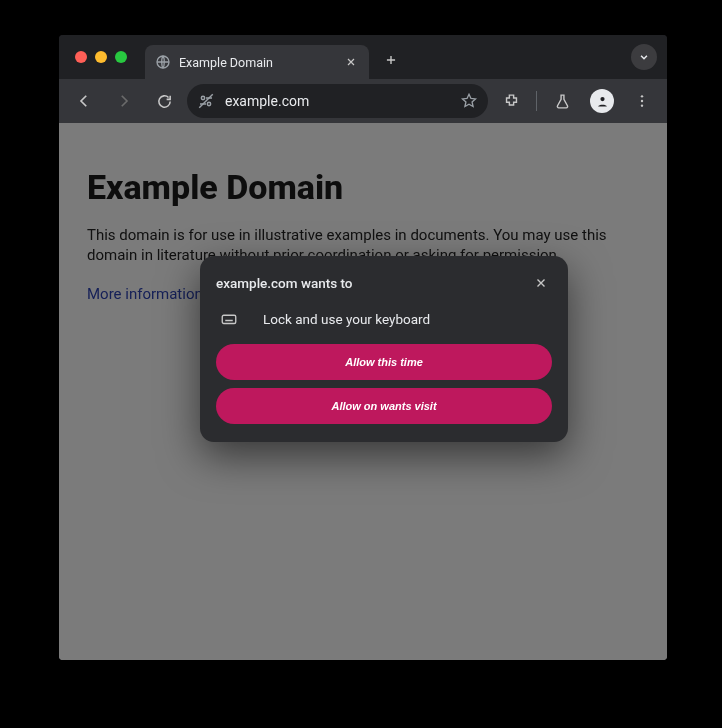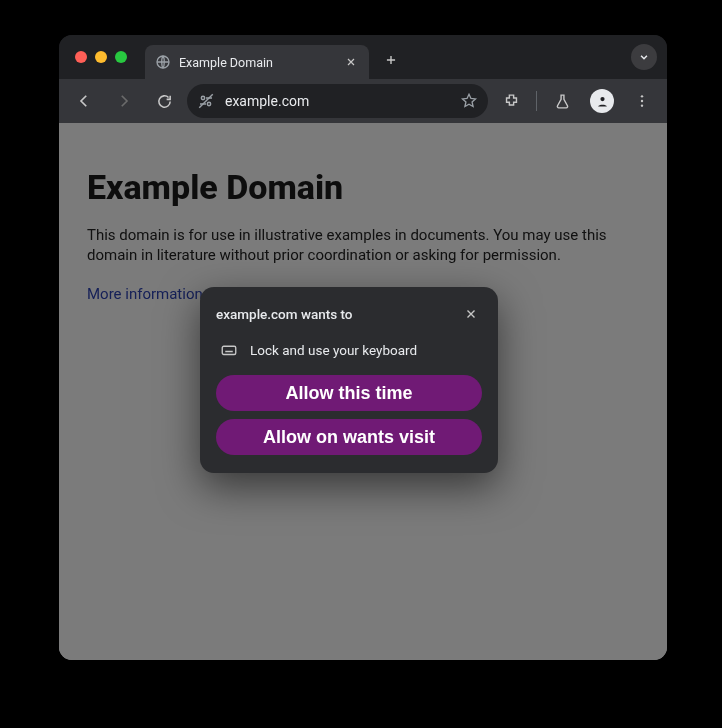--- a/index.html
+++ b/index.html
@@ -11,21 +11,21 @@
     overflow: hidden;
     position: relative;
   }
   .window {
     position: absolute;
     left: 59px;
     top: 35px;
     width: 608px;
     height: 625px;
     background: #202124;
-    border-radius: 13px;
+    border-radius: 4px;
     overflow: hidden;
     box-shadow: 0 10px 40px rgba(0,0,0,0.6);
   }
   
   .tabstrip {
     height: 44px;
     background: #202124;
     display: flex;
     align-items: center;
     padding: 0 10px;
@@ -131,54 +131,55 @@
   }
   
   .dim {
     position:absolute; inset:0;
     background: rgba(0,0,0,0.48);
   }
   
   .perm {
     position: absolute;
     left: 141px;
-    top: 252px;
-    width: 298px;
+    top: 221px;
+    width: 368px;
     background: #2b2c2f;
     border-radius: 14px;
     padding: 16px 16px 18px 16px;
     box-shadow: 0 14px 40px rgba(0,0,0,0.55);
     color:#e8eaed;
   }
   .perm-head {
     display:flex; align-items:center; justify-content:space-between;
     margin-bottom: 16px;
   }
   .perm-head .title { font-size: 13.5px; font-weight:500; }
   .perm-head .x {
     width:22px; height:22px; display:flex; align-items:center; justify-content:center;
     color:#c7c7c7; cursor:pointer; border-radius:4px;
   }
   .perm-row {
-    display:flex; align-items:center; gap:12px;
+    display:flex; align-items:center; gap:25px;
     font-size: 13.5px; color:#e8eaed; margin-bottom: 16px;
     padding-left: 4px;
   }
   .perm-row .kbd-icon { width:18px; height:18px; color:#c7c7c7; }
   .perm-btn {
     display:block; width:100%;
-    background:#701a75;
+    background:#be185d;
     color:#fff;
     border:none;
     border-radius: 18px;
     height: 36px;
-    font-size: 18px;
+    font-size: 11px;
     font-weight:600;
     margin-top: 8px;
     cursor:pointer;
+    font-style:italic;
   }
   .perm-btn:first-of-type { margin-top: 0; }
   svg { display:block; }
 </style>
 </head>
 <body>
 
 <div class="window">
 
   <div class="tabstrip">

